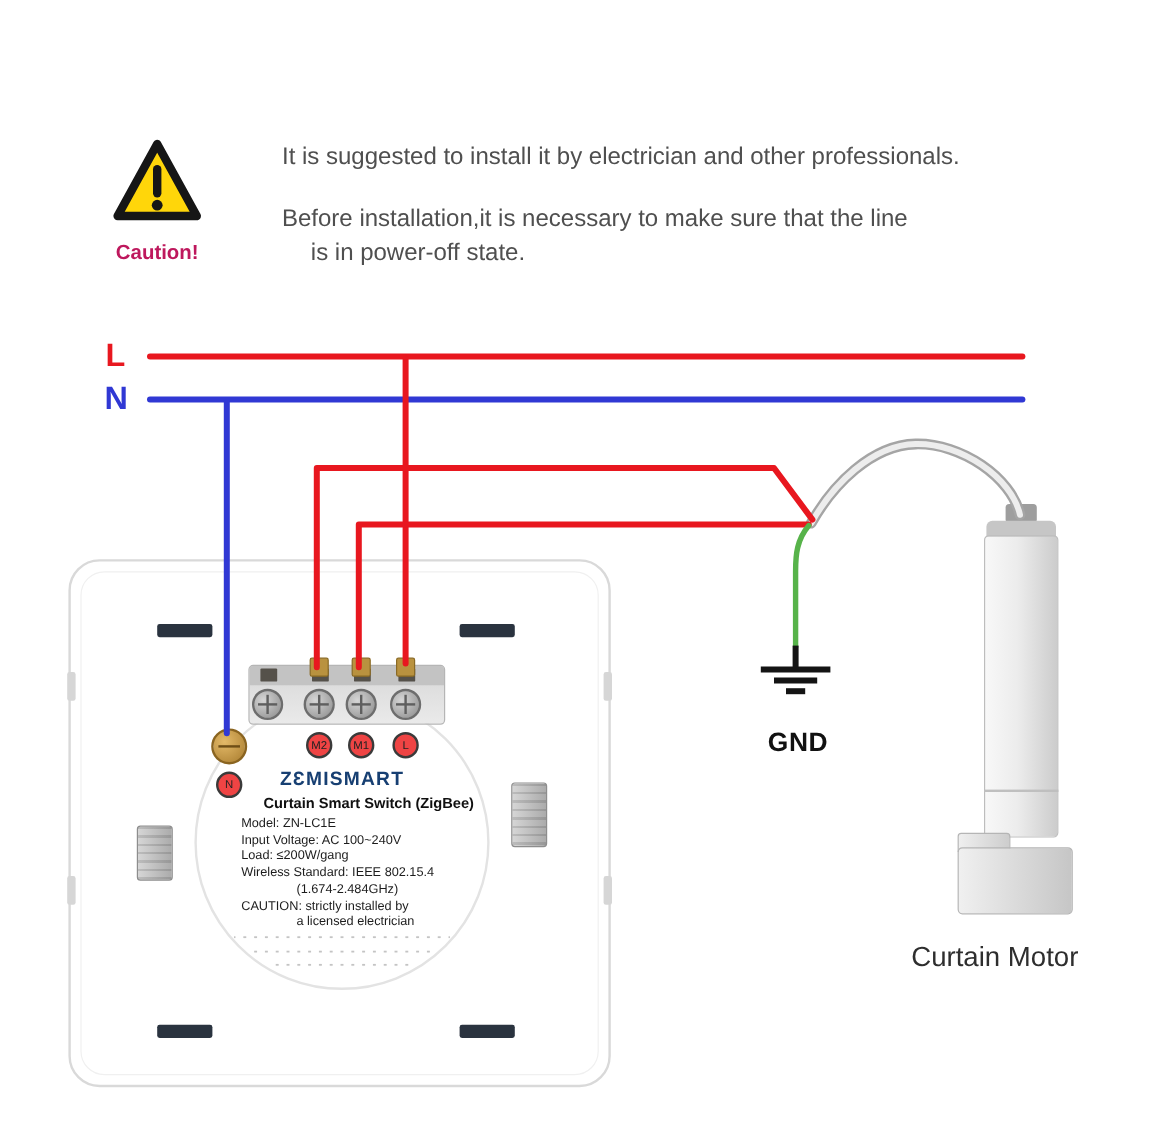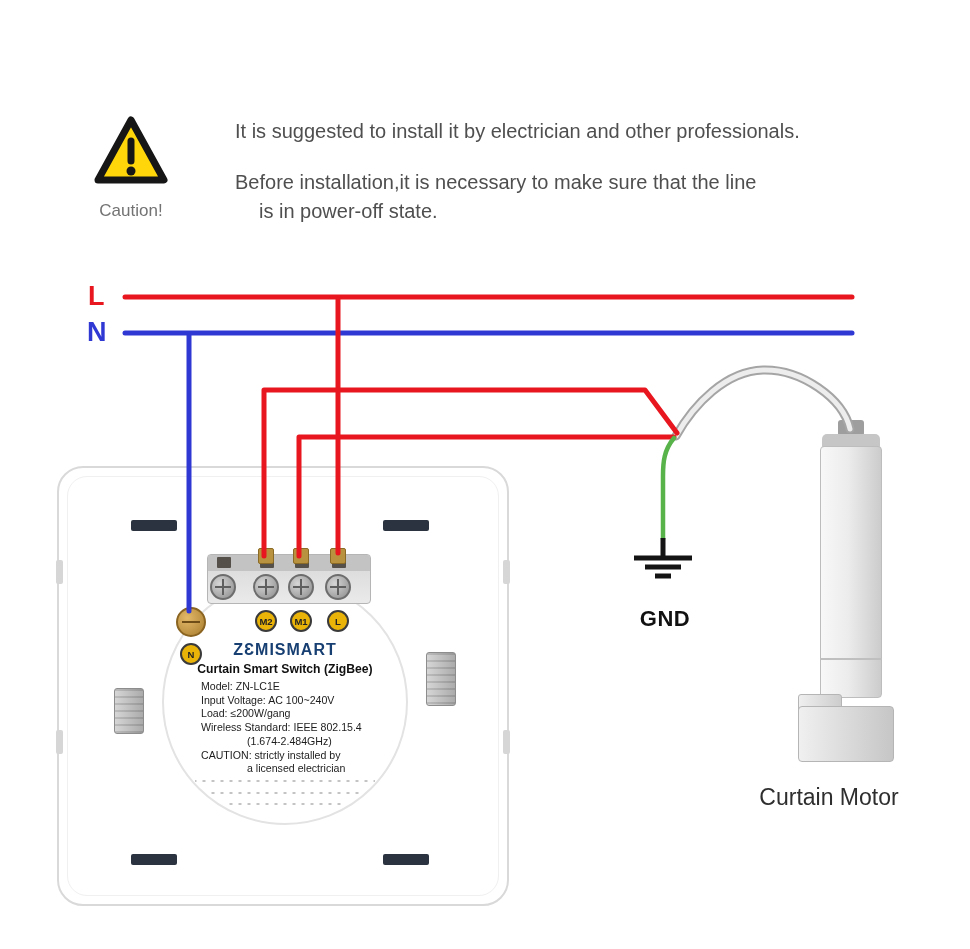--- a/index.html
+++ b/index.html
@@ -5,21 +5,21 @@
   html,body{margin:0;padding:0;background:#fff;}
   .stage{
     position:relative;width:970px;height:949px;margin:0 auto;background:#ffffff;
     font-family:"Liberation Sans",sans-serif;overflow:hidden;
   }
   
   .title{position:absolute;left:0;top:20px;width:100%;margin:0;text-align:center;
     font-size:44px;font-weight:800;color:#1b1b1b;letter-spacing:.5px;}
   .caution-icon{position:absolute;left:92px;top:114px;width:78px;height:74px;}
   .caution-label{position:absolute;left:80px;top:201px;width:102px;text-align:center;
-    font-size:17px;font-weight:normal;color:#737373;}
+    font-size:17px;font-weight:bold;color:#be185d;}
   .note{position:absolute;left:235px;font-size:20px;color:#4f4f4f;white-space:nowrap;}
   .note1{top:120px;}
   .note2{top:171px;}
   .note3{top:200px;margin-left:24px;}
   
   .wire-label{position:absolute;font-size:27px;font-weight:800;}
   .label-l{left:88px;top:281px;color:#e8171f;}
   .label-n{left:87px;top:317px;color:#3038d4;}
   .gnd-label{position:absolute;left:623px;top:606px;width:84px;text-align:center;
     font-size:22px;font-weight:700;color:#111;letter-spacing:.5px;}
@@ -50,24 +50,24 @@
   .brass{position:absolute;width:16px;height:16px;top:80px;background:#b9923f;border:1px solid #8a6a25;border-radius:2px;box-sizing:border-box;}
   .screw{position:absolute;top:106px;width:26px;height:26px;border-radius:50%;box-sizing:border-box;
     background:radial-gradient(circle at 35% 35%, #d6d6d6, #8b8b8b);border:2px solid #6d6d6d;}
   .screw::before,.screw::after{content:"";position:absolute;background:#5f5f5f;}
   .screw::before{left:3px;right:3px;top:50%;height:2px;margin-top:-1px;}
   .screw::after{top:3px;bottom:3px;left:50%;width:2px;margin-left:-1px;}
   .n-terminal{position:absolute;left:117px;top:139px;width:30px;height:30px;border-radius:50%;box-sizing:border-box;
     background:radial-gradient(circle at 35% 35%, #e3b968, #a87c2e);border:2px solid #8a6420;}
   .n-terminal::before{content:"";position:absolute;left:4px;right:4px;top:50%;height:2px;margin-top:-1px;background:#6e4e16;}
   .term-label{position:absolute;width:22px;height:22px;box-sizing:border-box;border:2px solid #3a3a3a;border-radius:50%;
-    background:#eab308;font-size:9.5px;font-weight:bold;color:#222;display:flex;align-items:center;justify-content:center;}
+    background:#ef4444;font-size:9.5px;font-weight:normal;color:#222;display:flex;align-items:center;justify-content:center;}
   .brand{position:absolute;left:126px;top:173px;width:200px;text-align:center;
     font-size:16px;font-weight:800;color:#173f72;letter-spacing:1px;}
-  .product{position:absolute;left:116px;top:194px;width:220px;text-align:center;
+  .product{position:absolute;left:116px;top:194px;width:220px;text-align:right;
     font-size:12.2px;font-weight:bold;color:#101010;}
   .specs{position:absolute;left:142px;top:212px;width:182px;font-size:10.6px;line-height:13.7px;color:#1c1c1c;}
   .specs .indent{padding-left:46px;}
   .perf{position:absolute;height:6px;background-image:radial-gradient(#c4c4c4 1.5px, transparent 1.7px);
     background-size:9px 6px;background-position:center;}
   .tab{position:absolute;box-sizing:border-box;border:1px solid #8d8d8d;border-radius:3px;
     background-image:repeating-linear-gradient(180deg, rgba(0,0,0,0.12) 0 2px, rgba(255,255,255,0) 2px 7px),
                      linear-gradient(90deg,#d6d6d6,#ababab);}
   
   .motor{position:absolute;left:798px;top:418px;width:100px;height:350px;z-index:1;}

